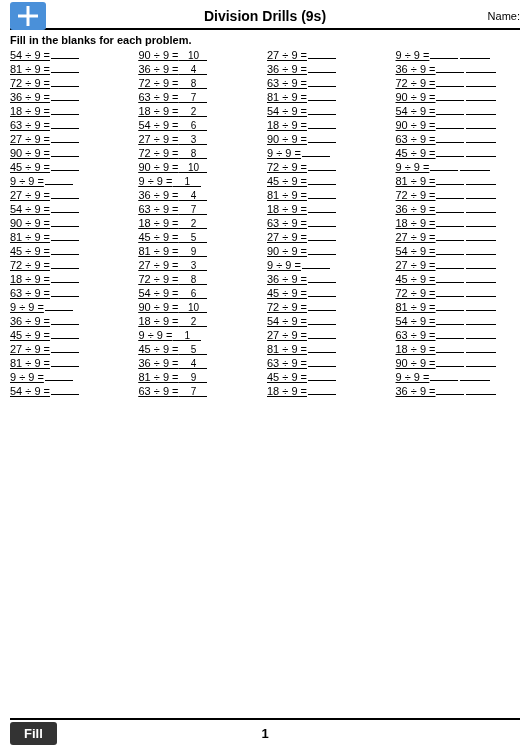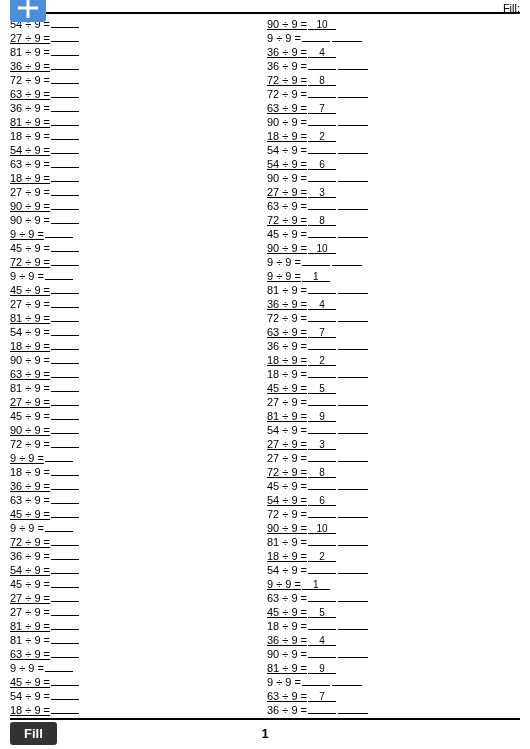--- a/index.html
+++ b/index.html
@@ -46,23 +46,24 @@
       right: 0;
       font-size: 11px;
     }
     .instructions {
       font-weight: bold;
       font-size: 11px;
       margin-bottom: 3px;
     }
     .problems-grid {
       display: grid;
-      grid-template-columns: repeat(2, 1fr);
+      grid-template-columns: repeat(4, 1fr);
       row-gap: 2px;
       column-gap: 4px;
+      text-decoration: underline;
     }
     .problem {
       display: flex;
       align-items: baseline;
       font-size: 11px;
       white-space: nowrap;
     }
     .footer {
       position: absolute;
       bottom: 8px;
@@ -95,23 +96,25 @@
 <div class="page">
 
   <div class="header">
     <div class="header-logo">
       <svg viewBox="0 0 36 28" xmlns="http://www.w3.org/2000/svg">
         <rect x="0" y="0" width="36" height="28" fill="#4a90d9" rx="3"></rect>
         <line x1="18" y1="4" x2="18" y2="24" stroke="white" stroke-width="3"></line>
         <line x1="8" y1="14" x2="28" y2="14" stroke="white" stroke-width="3"></line>
       </svg>
     </div>
-    <div class="header-name">Fill:</div>
+    <div class="header-title">Division Drills (9s)</div>
+    <div class="header-name">Name:</div>
   </div>
 
+  <div class="instructions">Fill in the blanks for each problem.</div>
 
   <div class="problems-grid" id="problems-container">
   <div class="problem">
         <span>54 ÷ 9 = </span>
         <span style="display: inline-block; border-bottom: 1px solid rgb(0, 0, 0); min-width: 28px; height: 10px; margin-left: 1px; text-align: center; font-size: 10px; line-height: 10px;"></span>
       </div>
       <div class="problem">
         <span style="text-decoration: underline;">90 ÷ 9 = </span>
         <span style="display: inline-block; border-bottom: 1px solid rgb(0, 0, 0); min-width: 28px; height: 10px; margin-left: 1px; text-align: center; font-size: 10px; line-height: 10px;">10</span>
       </div>

